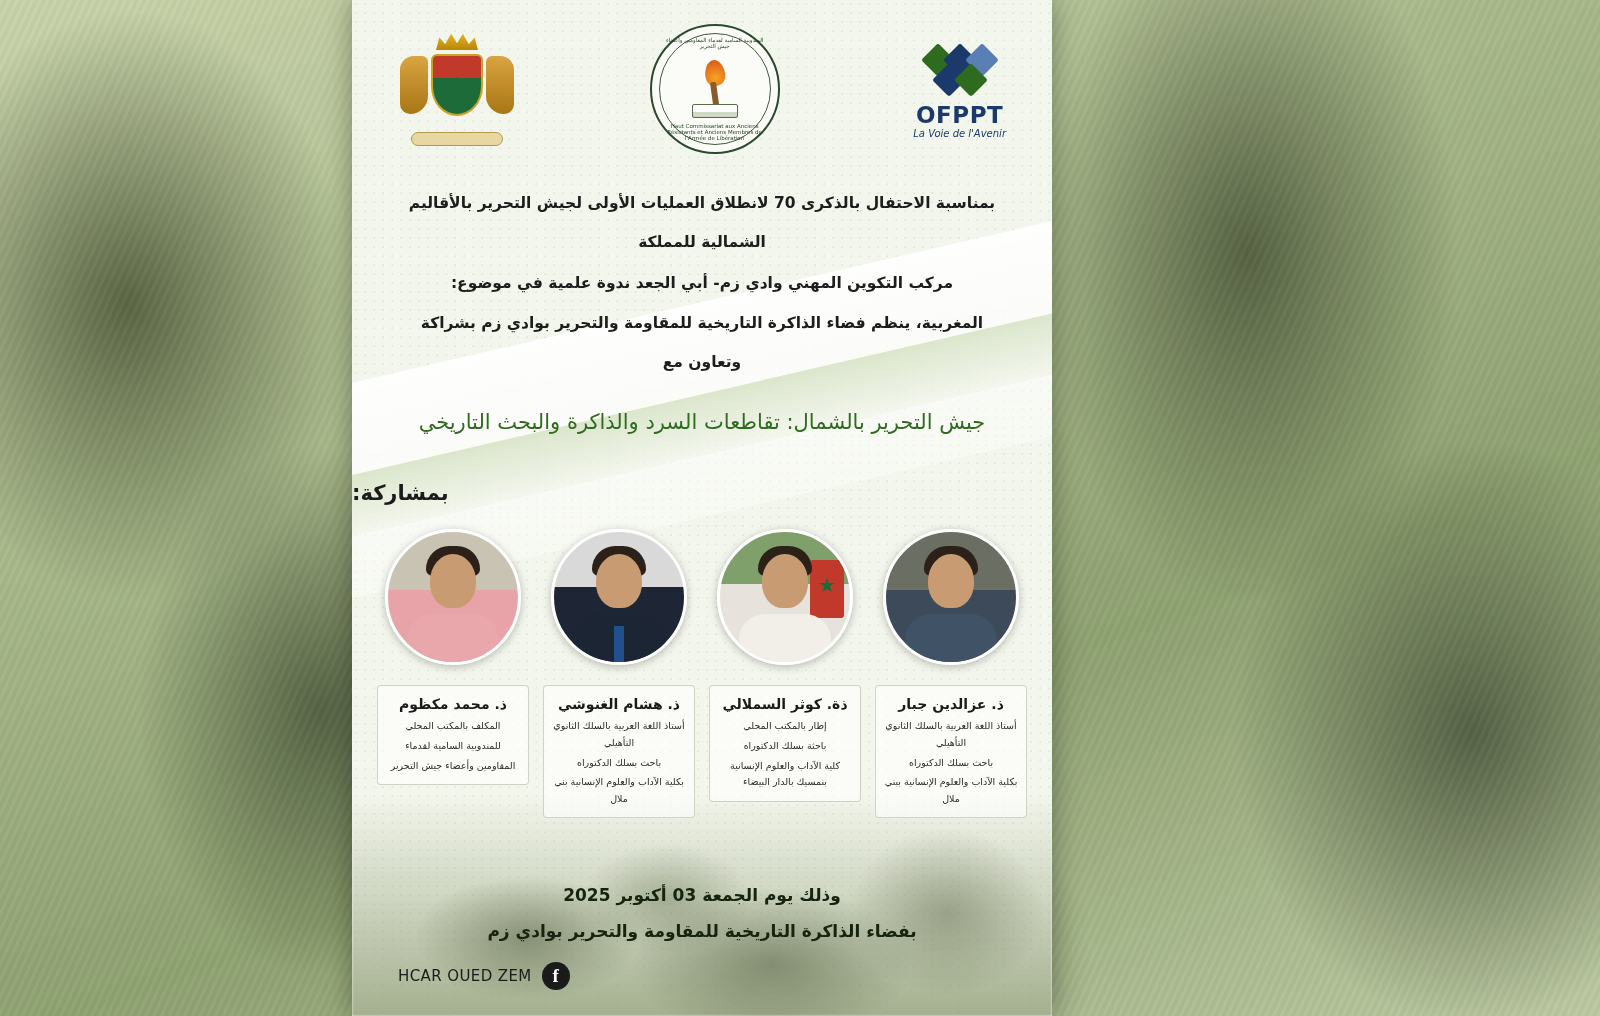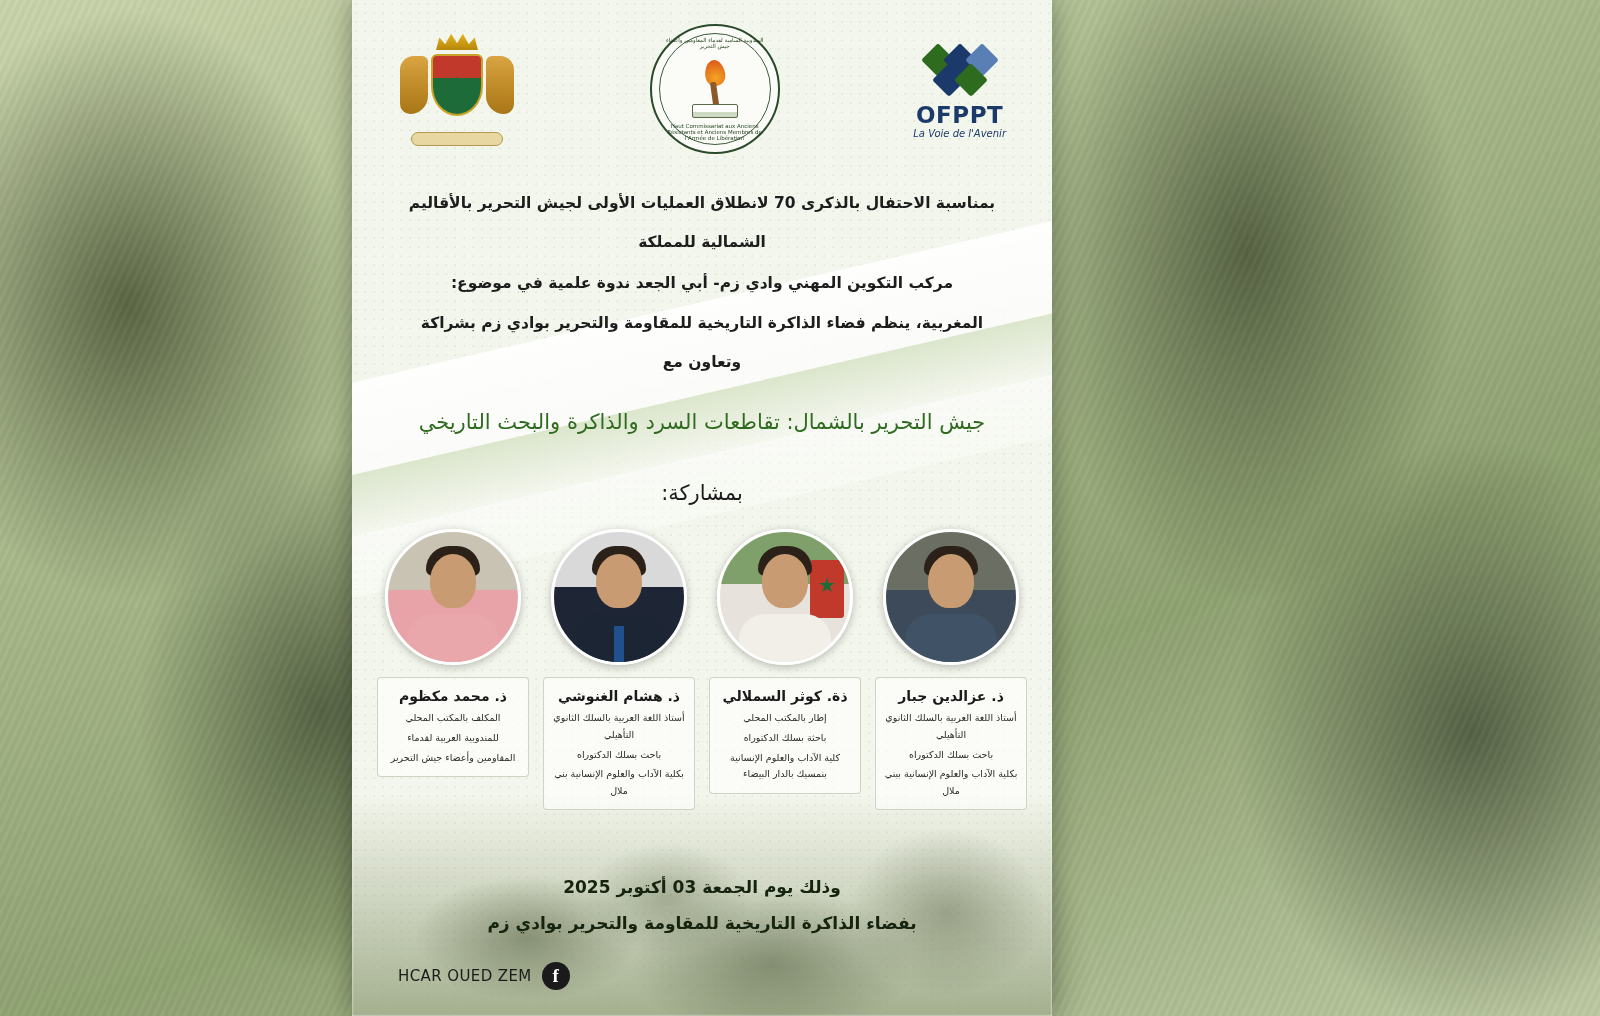--- a/index.html
+++ b/index.html
@@ -176,23 +176,23 @@
     margin: 24px 40px 0 40px;
     text-align: center;
     font-size: 21px;
     font-weight: normal;
     color: #2f6b1f;
     line-height: 1.6;
   }
 
   .with-label {
     margin-top: 42px;
-    text-align: center;
+    text-align: left;
     font-size: 21px;
-    font-weight: normal;
+    font-weight: bold;
     color: #1b1b1b;
   }
 
   
   .speakers {
     display: flex; justify-content: center; gap: 18px;
     margin-top: 24px; padding: 0 26px;
   }
   .speaker { width: 148px; display: flex; flex-direction: column; align-items: center; }
   .avatar {
@@ -230,21 +230,21 @@
   .av2 .flag {
     position: absolute; right: 6px; top: 28px; width: 34px; height: 58px;
     background: #c0392b; border-radius: 3px;
   }
   .av2 .flag::after {
     content: "★"; position: absolute; left: 50%; top: 42%;
     transform: translate(-50%,-50%); color: #1e6b3a; font-size: 20px;
   }
 
   .sp-card {
-    margin-top: 12px; width: 152px;
+    margin-top: 20px; width: 152px;
     background: rgba(255,255,255,.62);
     border: 1px solid rgba(150,165,130,.45);
     border-radius: 4px;
     padding: 8px 6px 10px 6px;
     text-align: center;
   }
   .sp-name { font-size: 14px; font-weight: bold; color: #1a1a1a; line-height: 1.5; }
   .sp-line { font-size: 9.5px; color: #2a2a2a; line-height: 1.75; margin-top: 3px; }
 
   
@@ -373,21 +373,21 @@
 
       <div class="speaker">
         <div class="avatar av4">
           <div class="hair"></div>
           <div class="head"></div>
           <div class="body"></div>
         </div>
         <div class="sp-card">
           <div class="sp-name">ذ. محمد مكظوم</div>
           <div class="sp-line">المكلف بالمكتب المحلي</div>
-          <div class="sp-line">للمندوبية العربية لقدماء</div>
+          <div class="sp-line">للمندوبية السامية لقدماء</div>
           <div class="sp-line">المقاومين وأعضاء جيش التحرير</div>
         </div>
       </div>
 
     </div>
 
     <div class="details">
       <div>وذلك يوم الجمعة 03 أكتوبر 2025</div>
       <div>بفضاء الذاكرة التاريخية للمقاومة والتحرير بوادي زم</div>
     </div>

